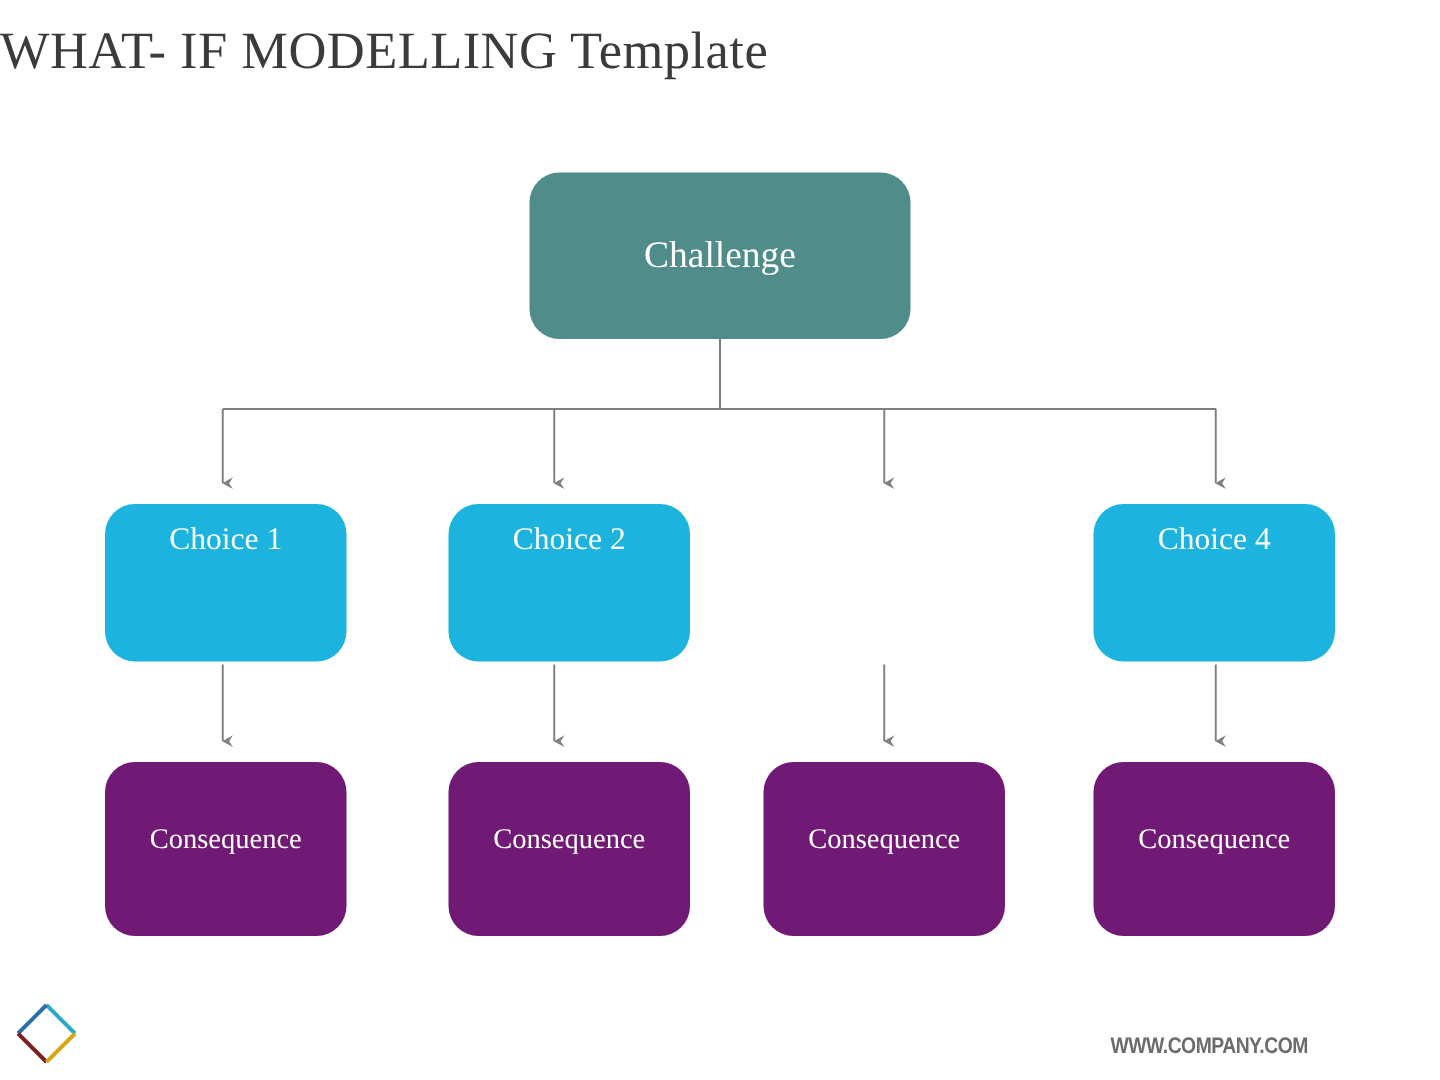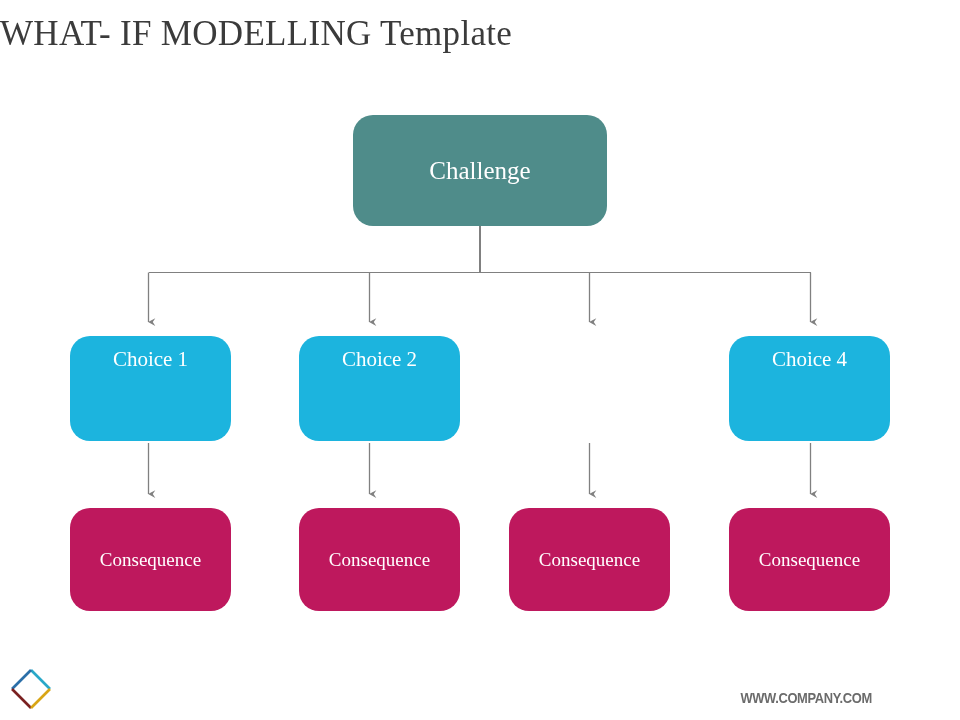--- a/index.html
+++ b/index.html
@@ -70,22 +70,22 @@
     height: 105px;
     background: #1cb4de;
     font-size: 21px;
     align-items: flex-start;
     padding-top: 12px;
   }
 
   .node-consequence {
     top: 508px;
     width: 161px;
-    height: 103px;
-    background: #be185d;
+    height: 116px;
+    background: #701a75;
     font-size: 19px;
     align-items: flex-start;
     padding-top: 42px;
   }
 
   .col-0 { left: 70px;  }
   .col-1 { left: 299px; }
   .col-2 { left: 509px; }
   .col-3 { left: 729px; text-align: right; }
 

